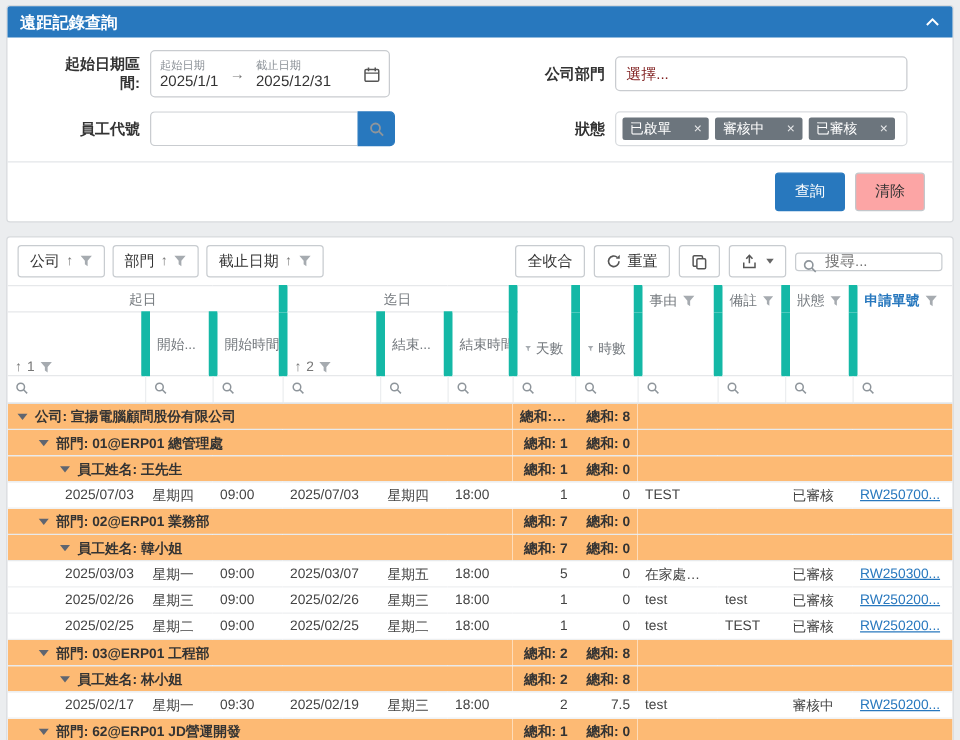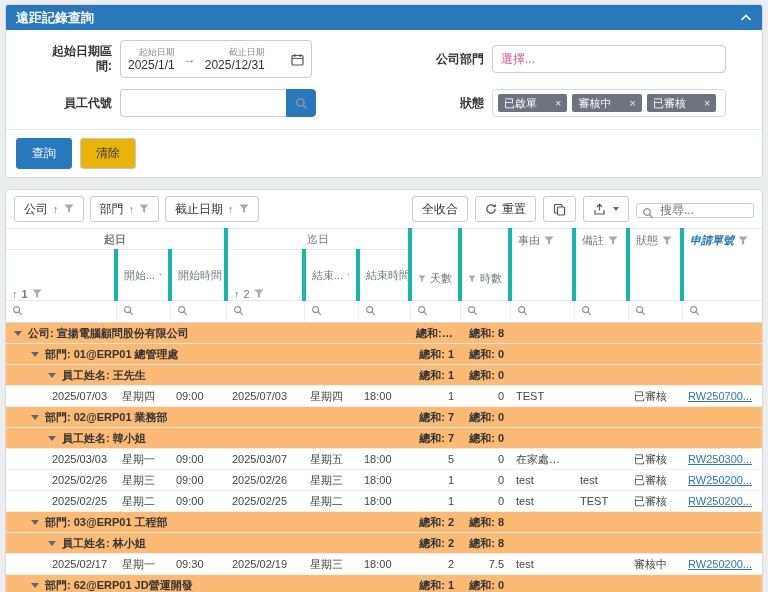--- a/index.html
+++ b/index.html
@@ -30,31 +30,31 @@
     padding:10px 10px 12px;
     align-items:center;
   }
   .flabel { font-size:12px; font-weight:bold; color:#333; text-align:right; line-height:1.25; }
   .flabel .wrap { display:inline-block; max-width:66px;margin-left:21px; }
 
   .daterange {
     width:192px; height:38px; border:1px solid #c9ccd0; border-radius:4px;
     display:flex; align-items:center; padding:3px 7px; background:#fff;
   }
-  .dr-field { display:flex; flex-direction:column; justify-content:center;text-align:right; }
+  .dr-field { display:flex; flex-direction:column; justify-content:center; }
   .dr-label { font-size:9px; color:#8a9096; line-height:11px; }
   .dr-value { font-size:12px; color:#333; line-height:14px; }
   .dr-arrow { color:#777; margin:0 9px; font-size:12px; }
   .cal-icon { margin-left:auto; display:flex; }
 
   .selectbox {
     width:234px; height:28px; border:1px solid #c9ccd0; border-radius:4px;
     display:flex; align-items:center; padding:0 8px; background:#fff;
   }
-  .placeholder { color:#ec4899; font-size:12px; }
+  .placeholder { color:#7f1d1d; font-size:12px; }
 
   .emp-wrap { display:flex; }
   .emp-input {
     width:166px; height:28px; border:1px solid #c9ccd0; border-right:none;
     border-radius:4px 0 0 4px; padding:0 8px; font-size:12px; outline:none;
     font-family:inherit;
   }
   .emp-search-btn {
     width:30px; height:28px; background:var(--accent); border:1px solid var(--accent);
     border-radius:0 4px 4px 0; display:flex; align-items:center; justify-content:center;
@@ -66,26 +66,26 @@
     display:flex; align-items:center; gap:5px; padding:2px 5px; background:#fff;
     flex-wrap:wrap;
   }
   .tag {
     background:var(--tagbg); color:#fff; font-size:11px; border-radius:2px;
     padding:3px 6px; display:inline-flex; align-items:flex-start; gap:18px; line-height:12px;
   }
   .tag-x { opacity:.85; cursor:pointer; font-size:11px; }
 
   .filter-actions {
-    border-top:1px solid #e4e6e9; padding:8px 10px;
-    display:flex; justify-content:flex-start; gap:8px;
+    border-top:1px solid #e4e6e9; padding:8px 22px;
+    display:flex; justify-content:flex-end; gap:8px;
   }
   .btn { font-size:12px; border-radius:3px; padding:6px 15px; cursor:pointer; font-family:inherit; }
   .btn-primary { background:var(--accent); color:#fff; border:1px solid var(--accent); }
-  .btn-plain { background:#eab308; color:#333; border:1px solid #c3c7cb; }
+  .btn-plain { background:#fca5a5; color:#333; border:1px solid #c3c7cb; }
 
   
   .grid-card { margin-top:11px; height:418px; overflow:hidden; }
   .grid-toolbar { display:flex; align-items:center; gap:6px; padding:6px 8px; }
   .chip,.tbtn {
     background:#fff; border:1px solid #c8ccd0; border-radius:3px; height:26px;
     font-size:12px; color:#333; display:inline-flex; align-items:center; gap:5px;
     padding:0 9px; cursor:pointer; font-family:inherit;
   }
   .right-tools { margin-left:auto; display:flex; gap:7px; align-items:center; }
@@ -98,28 +98,28 @@
   .searchwrap .mag { position:absolute; left:6px; top:7px; }
   .search-input {
     height:15px; width:118px; border:1px solid #c8ccd0; border-radius:3px;
     padding:0 6px 0 23px; font-size:12px; outline:none; font-family:inherit;
   }
 
   table { width:100%; border-collapse:collapse; table-layout:fixed; font-size:11px; color:#444; }
   thead th {
     font-weight:normal; color:#74797e; height:21px; padding:0 6px;
     border-top:1px solid #e6e8ea; border-bottom:1px solid #e6e8ea;
-    border-left:4px solid #14b8a6; white-space:nowrap; overflow:hidden;
-  }
-  thead th:first-child { border-left:none;font-weight:bold; }
+    border-left:7px solid #14b8a6; white-space:nowrap; overflow:hidden;
+  }
+  thead th:first-child { border-left:none; }
   th.band { text-align:center; }
   th .hflex { display:flex; align-items:center; gap:4px; }
   th .hflex.right { justify-content:flex-start;margin-top:38px; }
   th.rowspan2 { vertical-align:top; padding-top:4px; }
-  th.accent-h { color:var(--accent); font-weight:bold;font-style:italic; }
+  th.accent-h { color:var(--accent); font-weight:bold; }
   tr.filter-row td {
     height:22px; padding:0 6px; border-bottom:1px solid #d8dbde;
     border-left:1px solid #eceef0;
   }
   tr.filter-row td:first-child { border-left:none; }
 
   tbody td {
     height:21px; padding:0 6px; border-bottom:1px solid #eef0f1;
     white-space:nowrap; overflow:hidden; text-overflow:ellipsis;
   }

